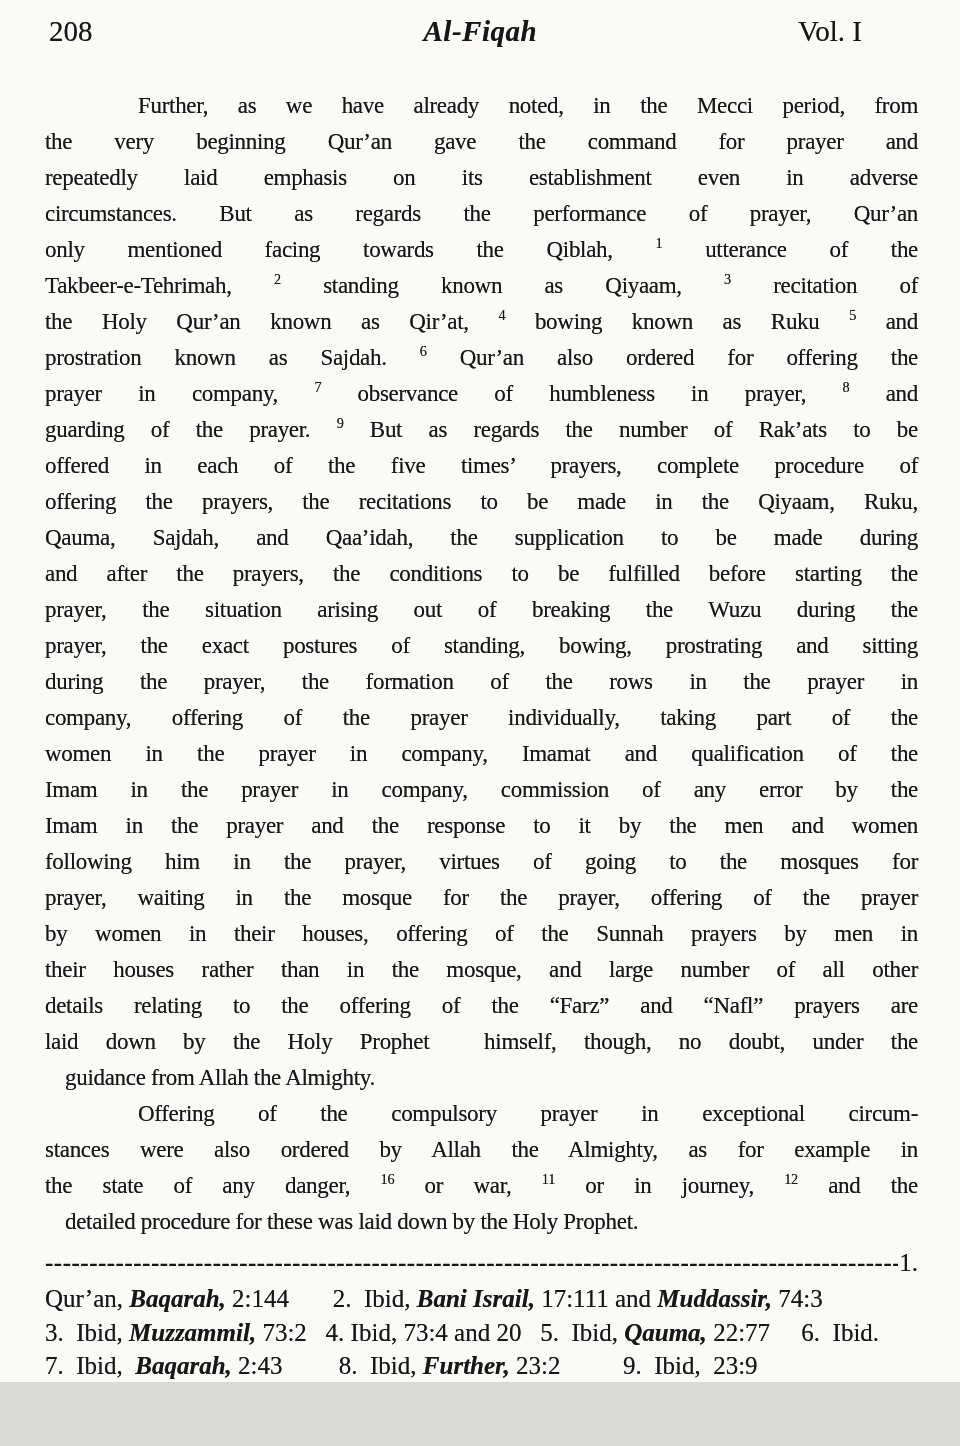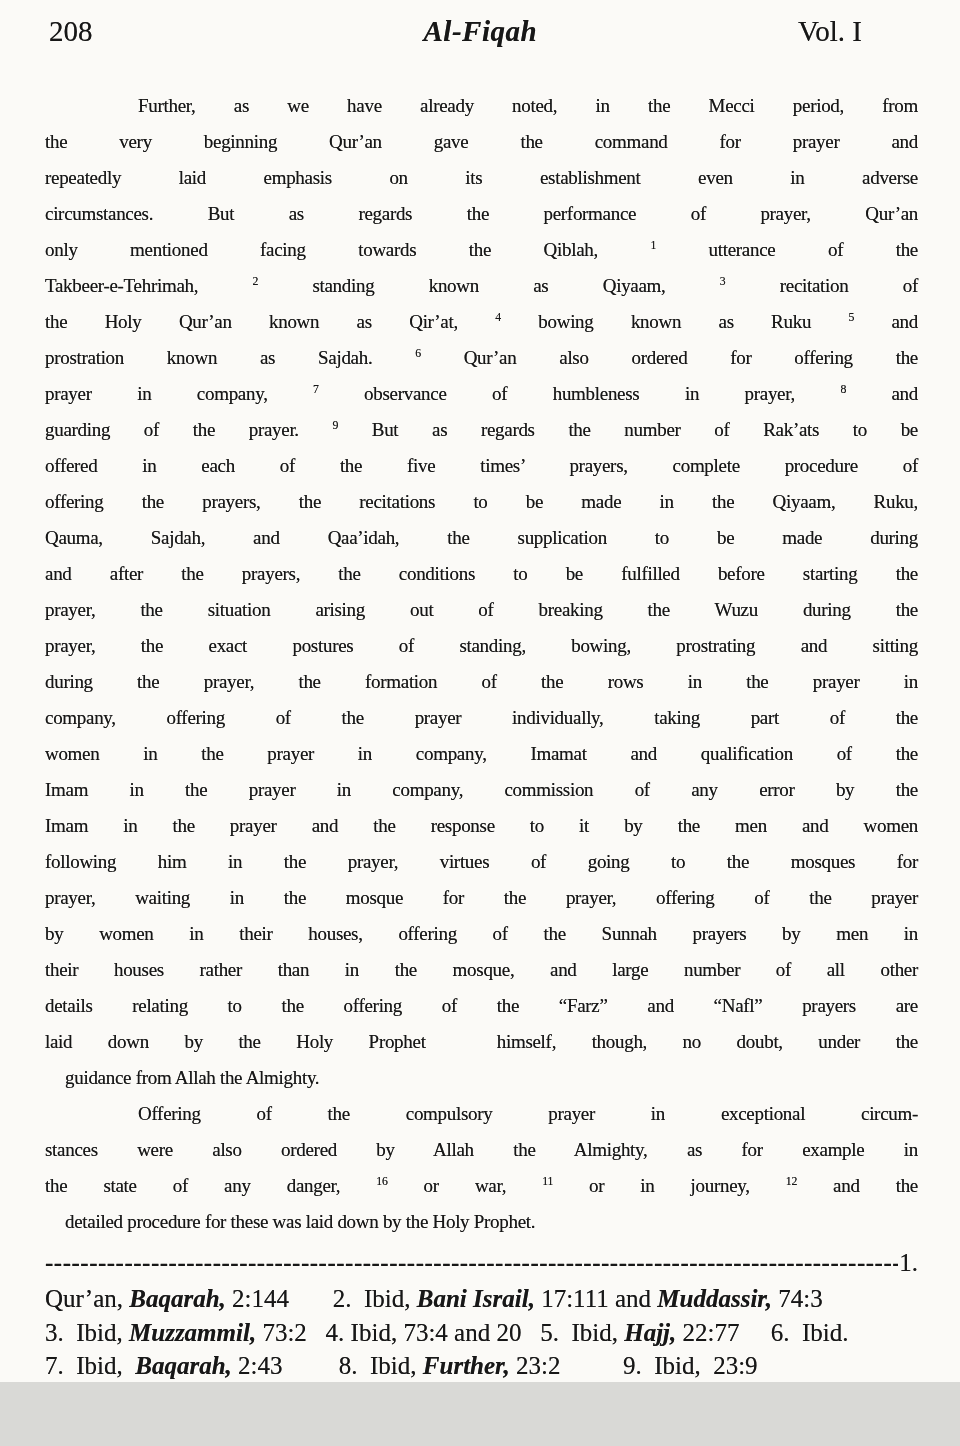--- a/index.html
+++ b/index.html
@@ -14,21 +14,21 @@
     padding:10px 42px 0 45px;
     overflow:hidden;
     text-shadow:0 0 0.6px rgba(20,20,20,0.65);
   }
   header{
     display:flex;justify-content:space-between;align-items:baseline;
     font-size:29px;line-height:34px;
     padding:4px 56px 0 4px;
   }
   .book-title{font-style:italic;font-weight:600;letter-spacing:0.5px;margin-left:70px;}
-  main{margin-top:40px;font-size:19px;line-height:36px;letter-spacing:-0.3px;}
+  main{margin-top:40px;font-size:23px;line-height:36px;letter-spacing:-0.3px;}
   .line{text-align:justify;text-align-last:justify;white-space:normal;}
   .line.end{text-align-last:left;margin-left:20px;}
   .line.indent{text-indent:93px;}
   sup{font-size:0.62em;line-height:0;vertical-align:super;}
   .separator{
     display:flex;align-items:baseline;
     margin-top:10px;
     font-size:25px;font-weight:bold;line-height:26px;
   }
   .dashes{flex:1;overflow:hidden;white-space:nowrap;letter-spacing:0.5px;}
@@ -86,17 +86,17 @@
       </div>
     </main>
 
   <div class="separator">
     <span class="dashes">--------------------------------------------------------------------------------------------------------------</span>
     <span class="sep-label">1.</span>
   </div>
 
   <div class="footnotes" id="footnotes">
       <div class="fn-line"><span>Qur’an, </span><span class="it">Baqarah,</span><span> 2:144&nbsp;&nbsp;&nbsp;&nbsp;&nbsp;&nbsp;&nbsp;</span><span>2.&nbsp; Ibid, </span><span class="it">Bani Israil,</span><span> 17:111 and </span><span class="it">Muddassir,</span><span> 74:3</span></div>
-      <div class="fn-line"><span>3.&nbsp; Ibid, </span><span class="it">Muzzammil,</span><span> 73:2&nbsp;&nbsp;&nbsp;</span><span>4. Ibid, 73:4 and 20&nbsp;&nbsp;&nbsp;</span><span>5.&nbsp; Ibid, </span><span class="it">Hajj,</span><span> 22:77&nbsp;&nbsp;&nbsp;&nbsp;&nbsp;</span><span>6.&nbsp; Ibid.</span></div>
+      <div class="fn-line"><span>3.&nbsp; Ibid, </span><span class="it">Muzzammil,</span><span> 73:2&nbsp;&nbsp;&nbsp;</span><span>4. Ibid, 73:4 and 20&nbsp;&nbsp;&nbsp;</span><span>5.&nbsp; Ibid, </span><span class="it">Qauma,</span><span> 22:77&nbsp;&nbsp;&nbsp;&nbsp;&nbsp;</span><span>6.&nbsp; Ibid.</span></div>
       <div class="fn-line"><span>7.&nbsp; Ibid,&nbsp; </span><span class="it">Baqarah,</span><span> 2:43&nbsp;&nbsp;&nbsp;&nbsp;&nbsp;&nbsp;&nbsp;&nbsp;&nbsp;</span><span>8.&nbsp; Ibid, </span><span class="it">Further,</span><span> 23:2&nbsp;&nbsp;&nbsp;&nbsp;&nbsp;&nbsp;&nbsp;&nbsp;&nbsp;&nbsp;</span><span>9.&nbsp; Ibid,&nbsp; 23:9</span></div>
       <div class="fn-line"><span>10.&nbsp; </span><span class="it">Nisa,</span><span> 4:101&nbsp;&nbsp;&nbsp;&nbsp;&nbsp;&nbsp;&nbsp;&nbsp;&nbsp;&nbsp;&nbsp;&nbsp;&nbsp;&nbsp;&nbsp;&nbsp;&nbsp;&nbsp;&nbsp;</span><span>11. Ibid,&nbsp; 4:102&nbsp;&nbsp;&nbsp;&nbsp;&nbsp;&nbsp;&nbsp;&nbsp;&nbsp;&nbsp;&nbsp;&nbsp;&nbsp;&nbsp;&nbsp;&nbsp;&nbsp;&nbsp;&nbsp;&nbsp;</span><span>12.&nbsp; Ibid, 101</span></div>
     </div>
 </div>
 
 </body></html>

